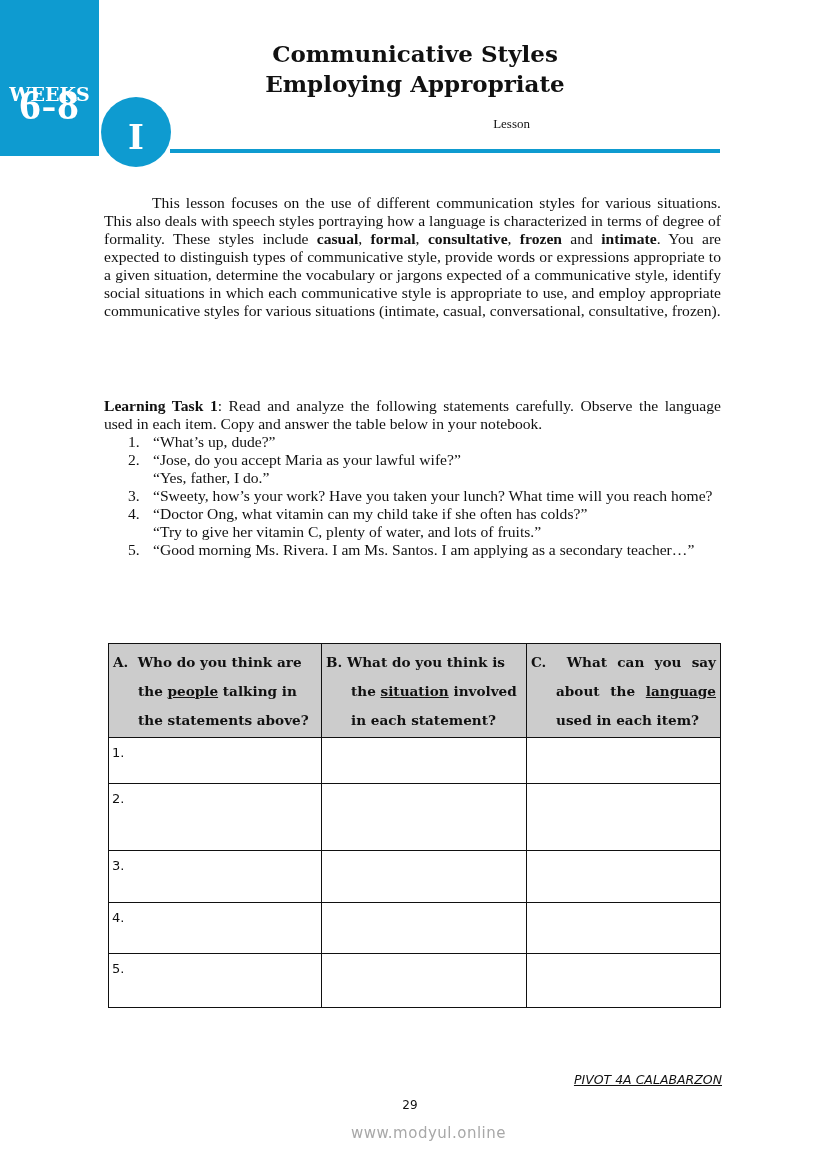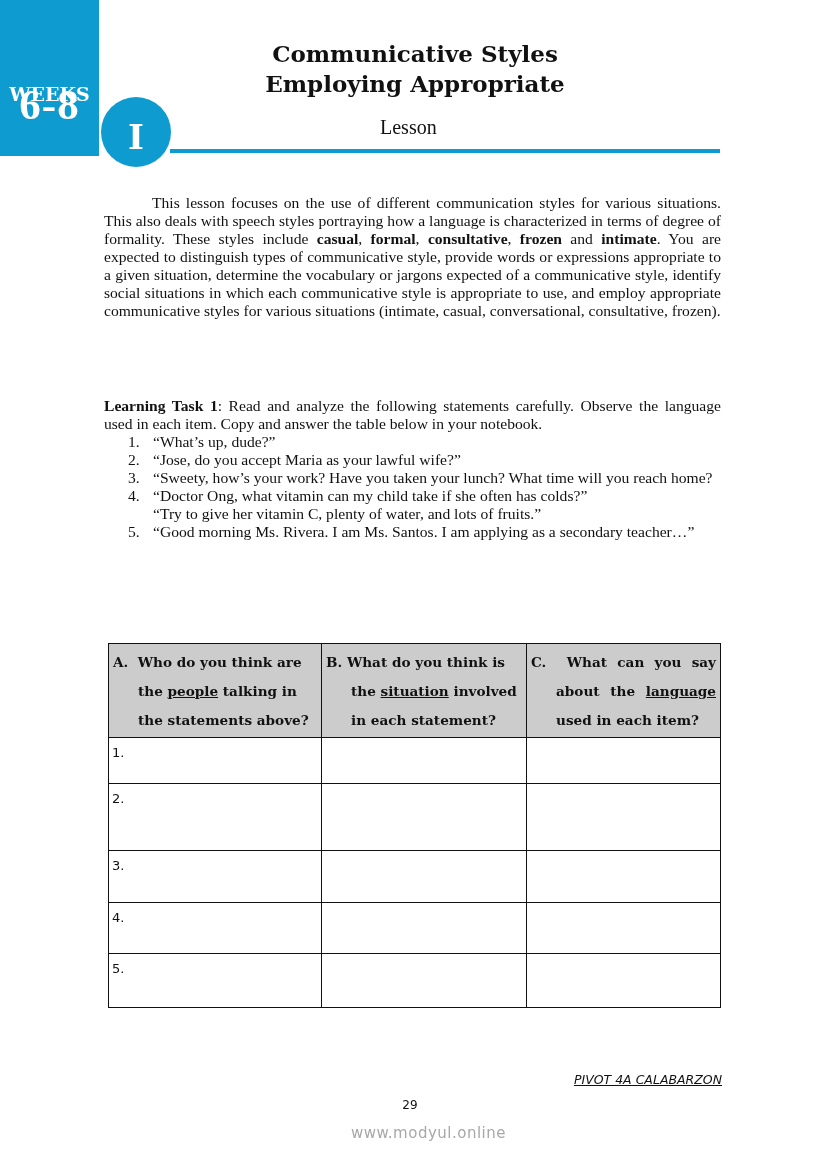--- a/index.html
+++ b/index.html
@@ -11,22 +11,22 @@
                  font-family: "DejaVu Serif", serif; font-weight: bold; font-size: 19px; letter-spacing: 0px; margin-top: 45px; }
   .weeks-range { position: absolute; top: 80px; left: 0; width: 99px;
                  font-family: Liberation Serif, serif; font-weight: bold; font-size: 43px; letter-spacing: 1px; }
   .lesson-circle { position: absolute; left: 101px; top: 97px; width: 70px; height: 70px;
                    border-radius: 50%; background: #0e9bd0; color: #fff;
                    font-family: "DejaVu Serif", serif; font-weight: bold; font-size: 34px;
                    text-align: center; line-height: 80px; }
   .lesson-line { position: absolute; left: 170px; top: 149px; width: 550px; height: 4px; background: #0e9bd0; }
   .title { position: absolute; left: 230px; top: 39px; width: 370px; text-align: center;
            font-family: "DejaVu Serif", serif; font-weight: bold; font-size: 23px; line-height: 30px; }
-  .lesson-label { position: absolute; left: 380px; top: 116px; width: 150px; text-align: left;
-                  font-family: "Liberation Serif", serif; font-size: 20px; }
+  .lesson-label { position: absolute; left: 380px; top: 116px; width: 150px; text-align: right;
+                  font-family: "Liberation Serif", serif; font-size: 13px; }
   .intro { position: absolute; left: 104px; top: 194px; width: 617px;
            font-family: "Liberation Serif", serif; font-size: 15.6px; line-height: 18px; text-align: justify; }
   .intro .indent { display: inline-block; width: 48px; }
   .task { position: absolute; left: 104px; top: 397px; width: 617px;
           font-family: "Liberation Serif", serif; font-size: 15.6px; line-height: 18px; text-align: justify; }
   .task ol { margin: 0; padding: 0; list-style: none; }
   .task li { position: relative; padding-left: 49px; text-align: left; }
   .task li .num { position: absolute; left: 24px; }
   .task-table { position: absolute; left: 108px; top: 643px; width: 612px; border-collapse: collapse;
                 table-layout: fixed; }
@@ -59,21 +59,21 @@
   <div>Employing Appropriate</div>
 </div>
 <div class="lesson-label">Lesson</div>
 
 <p class="intro" style="margin:0;"><span class="indent"></span><span>This lesson focuses on the use of different communication styles for various situations. This also deals with speech styles portraying how a language is characterized in terms of degree of formality. These styles include </span><b>casual</b><span>, </span><b>formal</b><span>, </span><b>consultative</b><span>, </span><b>frozen</b><span> and </span><b>intimate</b><span>. You are expected to distinguish types of communicative style, provide words or expressions appropriate to a given situation, determine the vocabulary or jargons expected of a communicative style, identify social situations in which each communicative style is appropriate to use, and employ appropriate communicative styles for various situations (intimate, casual, conversational, consultative, frozen).</span></p>
 
 <div class="task">
   <div><b>Learning Task 1</b><span>: Read and analyze the following statements carefully. Observe the language used in each item. Copy and answer the table below in your notebook.</span></div>
   <ol>
     <li><span class="num">1.</span><span>“What’s up, dude?”</span></li>
-    <li><span class="num">2.</span><span>“Jose, do you accept Maria as your lawful wife?”</span></li>
+    <li><span class="num">2.</span><span>“Jose, do you accept Maria as your lawful wife?”</span><div>“Yes, father, I do.”</div></li>
     <li><span class="num">3.</span><span>“Sweety, how’s your work? Have you taken your lunch? What time will you reach home?</span></li>
     <li><span class="num">4.</span><span>“Doctor Ong, what vitamin can my child take if she often has colds?”</span><div>“Try to give her vitamin C, plenty of water, and lots of fruits.”</div></li>
     <li><span class="num">5.</span><span>“Good morning Ms. Rivera. I am Ms. Santos. I am applying as a secondary teacher…”</span></li>
   </ol>
 </div>
 
 <table class="task-table">
   <colgroup>
       <col style="width:213px">
       <col style="width:205px">

